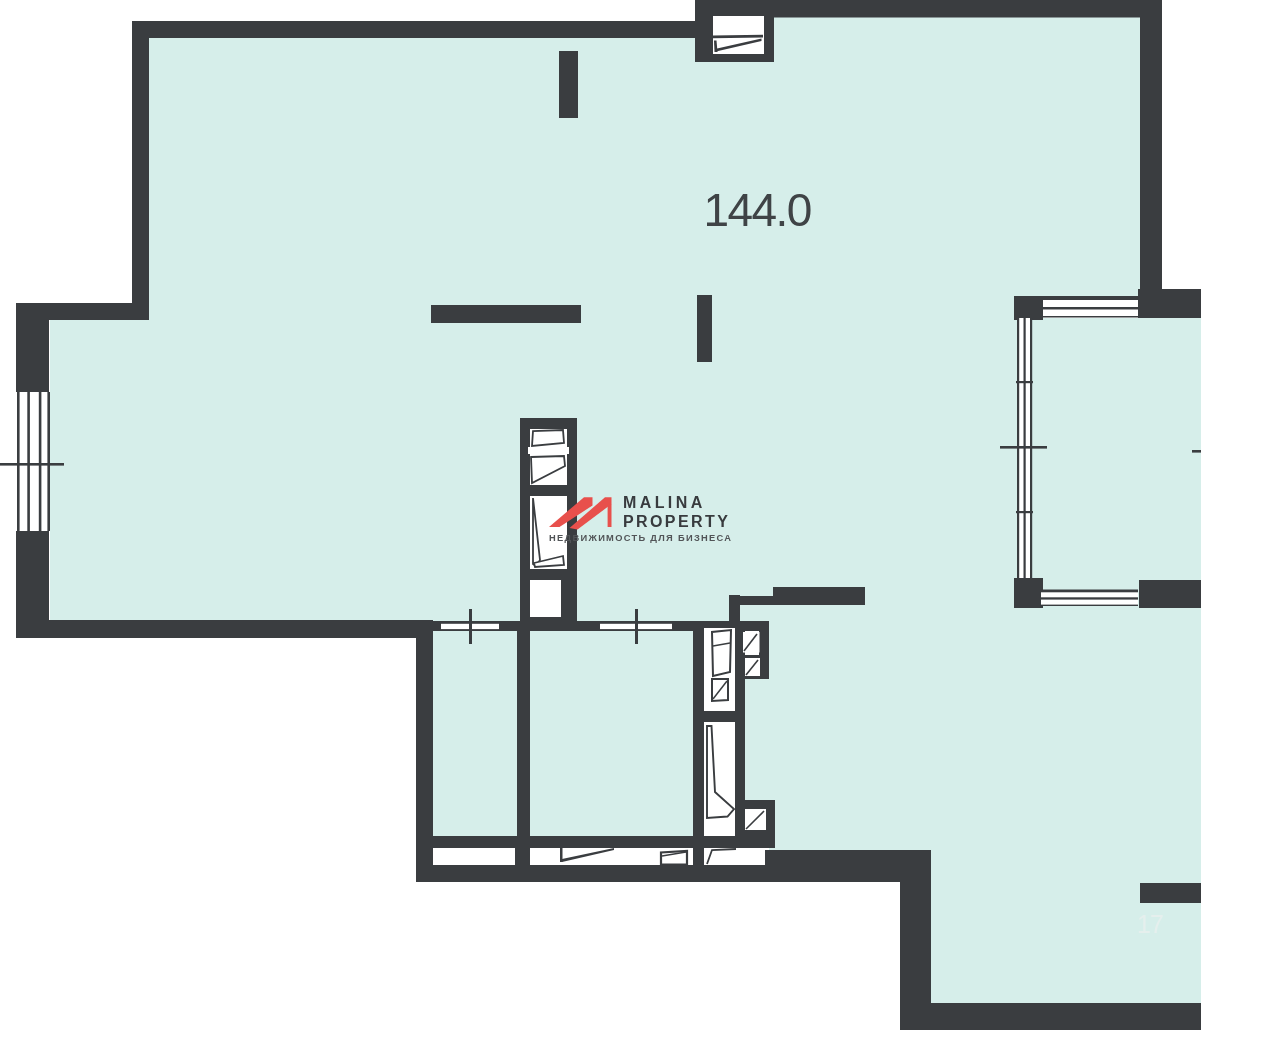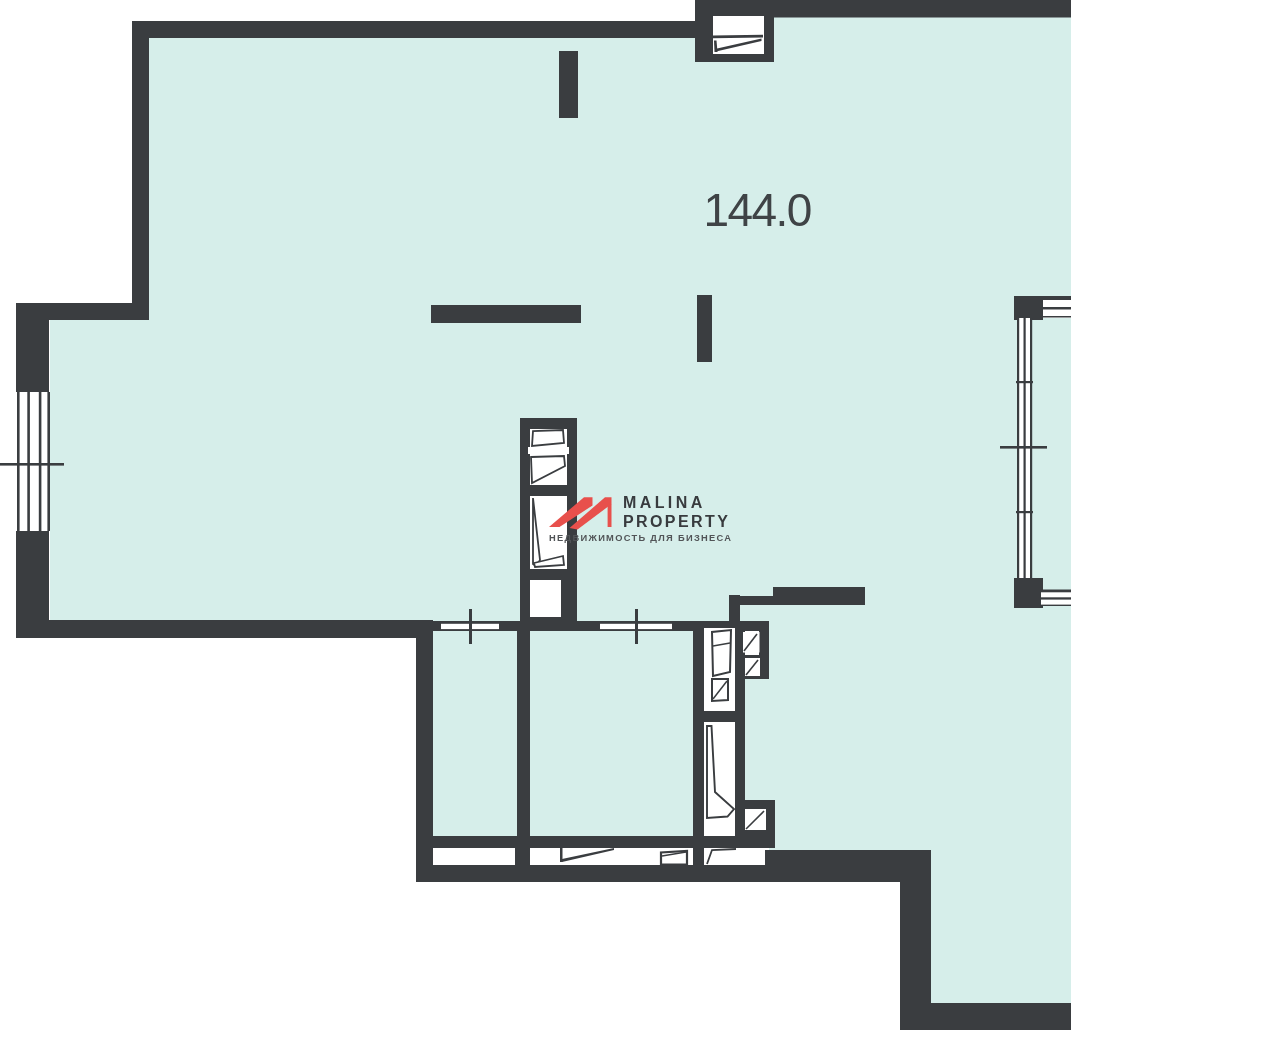--- a/index.html
+++ b/index.html
@@ -1,16 +1,16 @@
 <!DOCTYPE html>
 <html><head>
 <meta charset="utf-8">
 <style>
   html,body{margin:0;padding:0;background:#ffffff;}
-  .page{position:relative;width:1071px;height:1037px;background:#0369a1;overflow:hidden;}
+  .page{position:relative;width:1201px;height:1037px;background:#0369a1;overflow:hidden;}
   svg{display:block;}
   text{font-family:"Liberation Sans",sans-serif;}
 </style>
 </head>
 <body>
 <div class="page">
 <svg width="1280" height="1037" viewBox="0 0 1280 1037" xmlns="http://www.w3.org/2000/svg">
 
   <rect x="0" y="0" width="1280" height="1037" fill="#ffffff"></rect>
 

